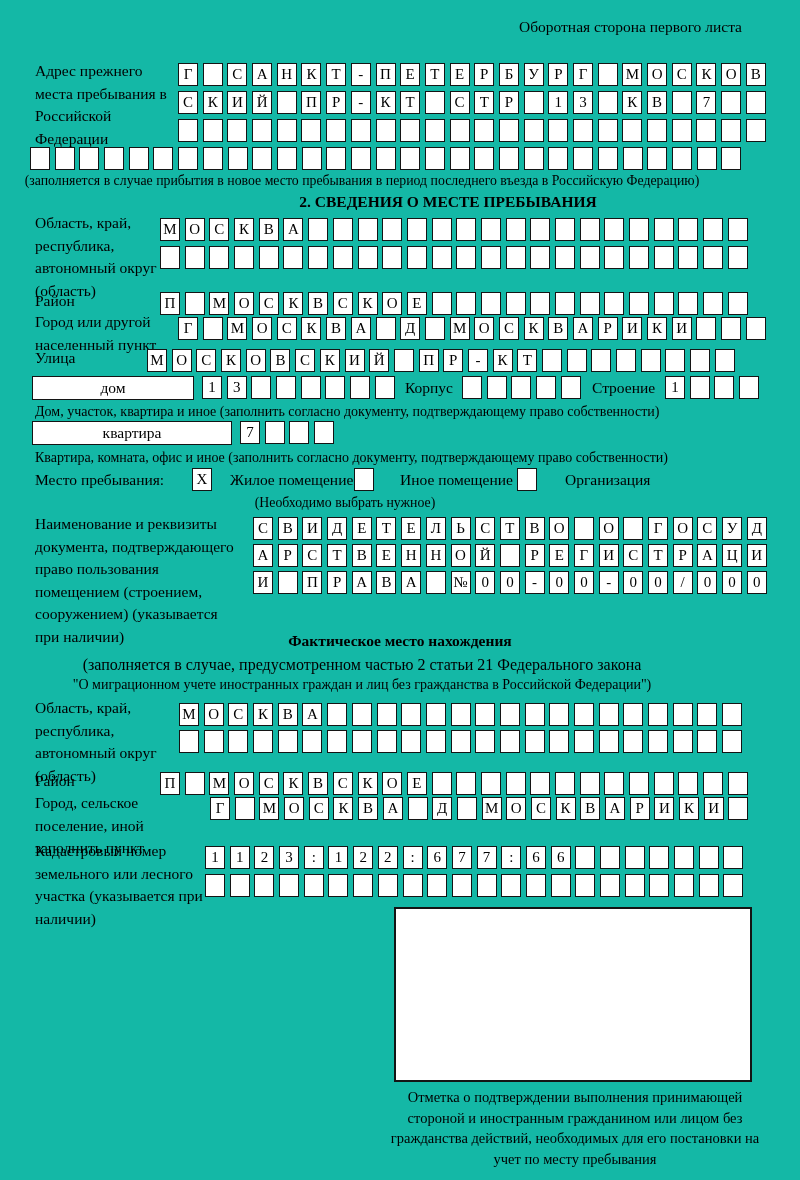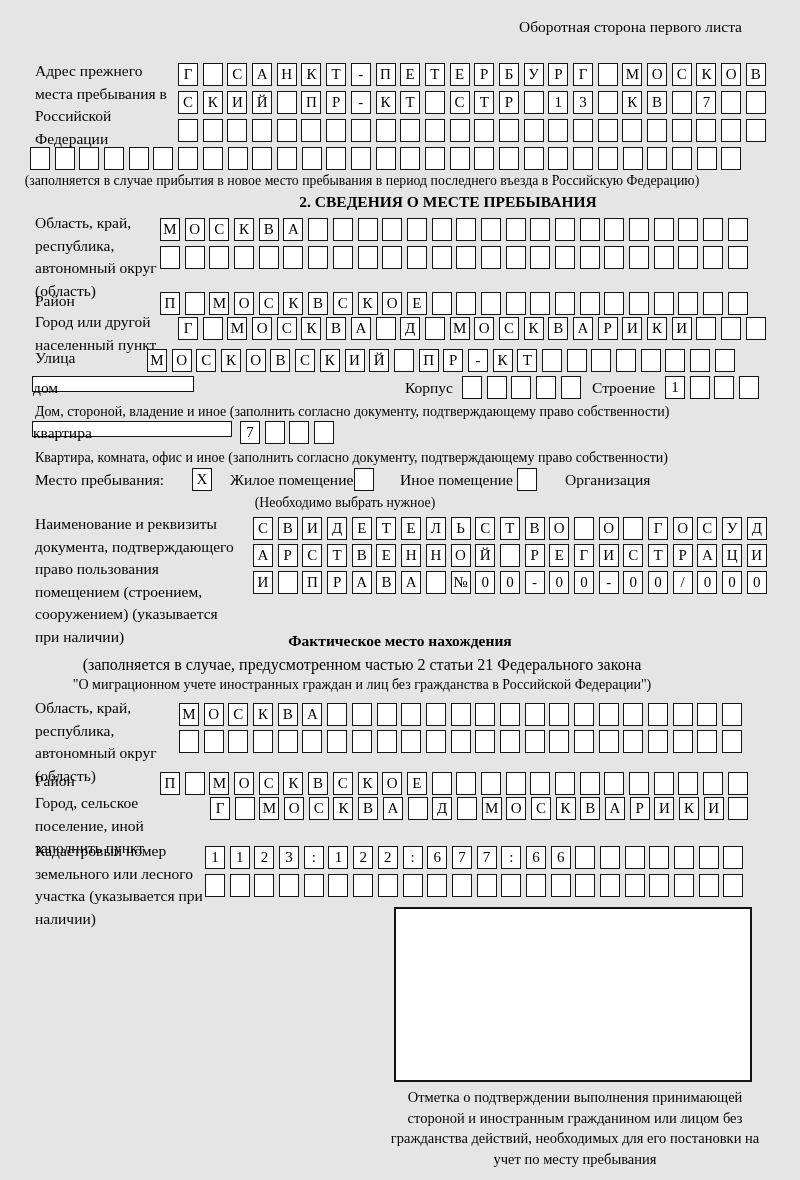--- a/index.html
+++ b/index.html
@@ -1,34 +1,34 @@
 <!DOCTYPE html>
 <html><head>
 <meta charset="utf-8">
 <style>
   html,body{margin:0;padding:0;background:#fff;}
   .page{
-    position:relative;width:800px;height:1180px;background:#e5e5e5;
+    position:relative;width:800px;height:1180px;background:#14b8a6;
     font-family:"Liberation Serif", serif;color:#000;overflow:hidden;
   }
   .abs{position:absolute;}
   .lbl{font-size:15.5px;line-height:22.5px;}
   .cap{font-size:13.8px;line-height:17px;}
   .ttl{font-size:15.5px;font-weight:bold;text-align:center;width:800px;left:0;}
   .center{text-align:center;width:724px;left:0;}
   .cellrow{white-space:nowrap;height:24px;}
   .cell{
     display:inline-block;box-sizing:border-box;width:20px;height:23px;
     border:1.6px solid #141414;margin-right:4.7px;text-align:center;
     font-size:15px;line-height:20px;vertical-align:top;background:#fff;
     font-family:"Liberation Serif", serif;
   }
   .wordbox{
-    box-sizing:border-box;border:1.6px solid #141414;height:16px;
-    font-size:15.5px;line-height:21px;background:#fff;
+    box-sizing:border-box;border:1.6px solid #141414;height:24px;
+    text-align:center;font-size:15.5px;line-height:21px;background:#fff;
   }
   .bigbox{box-sizing:border-box;border:2px solid #141414;background:#fff;}
 </style>
 </head>
 <body>
 
 <div class="page">
 
   <div class="abs lbl" style="top:16px;right:58px;">Оборотная сторона первого листа</div>
 
@@ -48,25 +48,26 @@
   <div class="abs lbl" style="top:290px;left:35px;">Район</div>
   <div class="abs cellrow" style="top:292px;left:160px;"><span class="cell">П</span><span class="cell"></span><span class="cell">М</span><span class="cell">О</span><span class="cell">С</span><span class="cell">К</span><span class="cell">В</span><span class="cell">С</span><span class="cell">К</span><span class="cell">О</span><span class="cell">Е</span><span class="cell"></span><span class="cell"></span><span class="cell"></span><span class="cell"></span><span class="cell"></span><span class="cell"></span><span class="cell"></span><span class="cell"></span><span class="cell"></span><span class="cell"></span><span class="cell"></span><span class="cell"></span><span class="cell"></span></div>
 
   <div class="abs lbl" style="top:311px;left:35px;width:150px;">Город или другой населенный пункт</div>
   <div class="abs cellrow" style="top:317px;left:178px;"><span class="cell">Г</span><span class="cell"></span><span class="cell">М</span><span class="cell">О</span><span class="cell">С</span><span class="cell">К</span><span class="cell">В</span><span class="cell">А</span><span class="cell"></span><span class="cell">Д</span><span class="cell"></span><span class="cell">М</span><span class="cell">О</span><span class="cell">С</span><span class="cell">К</span><span class="cell">В</span><span class="cell">А</span><span class="cell">Р</span><span class="cell">И</span><span class="cell">К</span><span class="cell">И</span><span class="cell"></span><span class="cell"></span><span class="cell"></span></div>
 
   <div class="abs lbl" style="top:347px;left:35px;">Улица</div>
   <div class="abs cellrow" style="top:349px;left:147px;"><span class="cell">М</span><span class="cell">О</span><span class="cell">С</span><span class="cell">К</span><span class="cell">О</span><span class="cell">В</span><span class="cell">С</span><span class="cell">К</span><span class="cell">И</span><span class="cell">Й</span><span class="cell"></span><span class="cell">П</span><span class="cell">Р</span><span class="cell">-</span><span class="cell">К</span><span class="cell">Т</span><span class="cell"></span><span class="cell"></span><span class="cell"></span><span class="cell"></span><span class="cell"></span><span class="cell"></span><span class="cell"></span><span class="cell"></span></div>
 
   <div class="abs wordbox" style="top:376px;left:32px;width:162px;">дом</div>
+  <div class="abs cellrow" style="top:376px;left:202px;"><span class="cell">1</span><span class="cell">3</span><span class="cell"></span><span class="cell"></span><span class="cell"></span><span class="cell"></span><span class="cell"></span><span class="cell"></span></div>
   <div class="abs lbl" style="top:377px;left:405px;">Корпус</div>
   <div class="abs cellrow" style="top:376px;left:462px;"><span class="cell"></span><span class="cell"></span><span class="cell"></span><span class="cell"></span><span class="cell"></span></div>
   <div class="abs lbl" style="top:377px;left:592px;">Строение</div>
   <div class="abs cellrow" style="top:376px;left:665px;"><span class="cell">1</span><span class="cell"></span><span class="cell"></span><span class="cell"></span></div>
-  <div class="abs cap" style="top:403px;left:35px;width:740px;font-size:14px;">Дом, стороной, владение и иное (заполнить согласно документу, подтверждающему право собственности)</div>
+  <div class="abs cap" style="top:403px;left:35px;width:740px;font-size:14px;">Дом, участок, квартира и иное (заполнить согласно документу, подтверждающему право собственности)</div>
 
   <div class="abs wordbox" style="top:421px;left:32px;width:200px;">квартира</div>
   <div class="abs cellrow" style="top:421px;left:240px;"><span class="cell">7</span><span class="cell"></span><span class="cell"></span><span class="cell"></span></div>
   <div class="abs cap" style="top:449px;left:35px;width:740px;font-size:14px;">Квартира, комната, офис и иное (заполнить согласно документу, подтверждающему право собственности)</div>
 
   <div class="abs lbl" style="top:469px;left:35px;">Место пребывания:</div>
   <div class="abs cellrow" style="top:468px;left:192px;"><span class="cell">X</span></div>
   <div class="abs lbl" style="top:469px;left:230px;">Жилое помещение</div>
   <div class="abs cellrow" style="top:468px;left:354px;"><span class="cell"></span></div>
   <div class="abs lbl" style="top:469px;left:392px;margin-left:8px;">Иное помещение</div>

